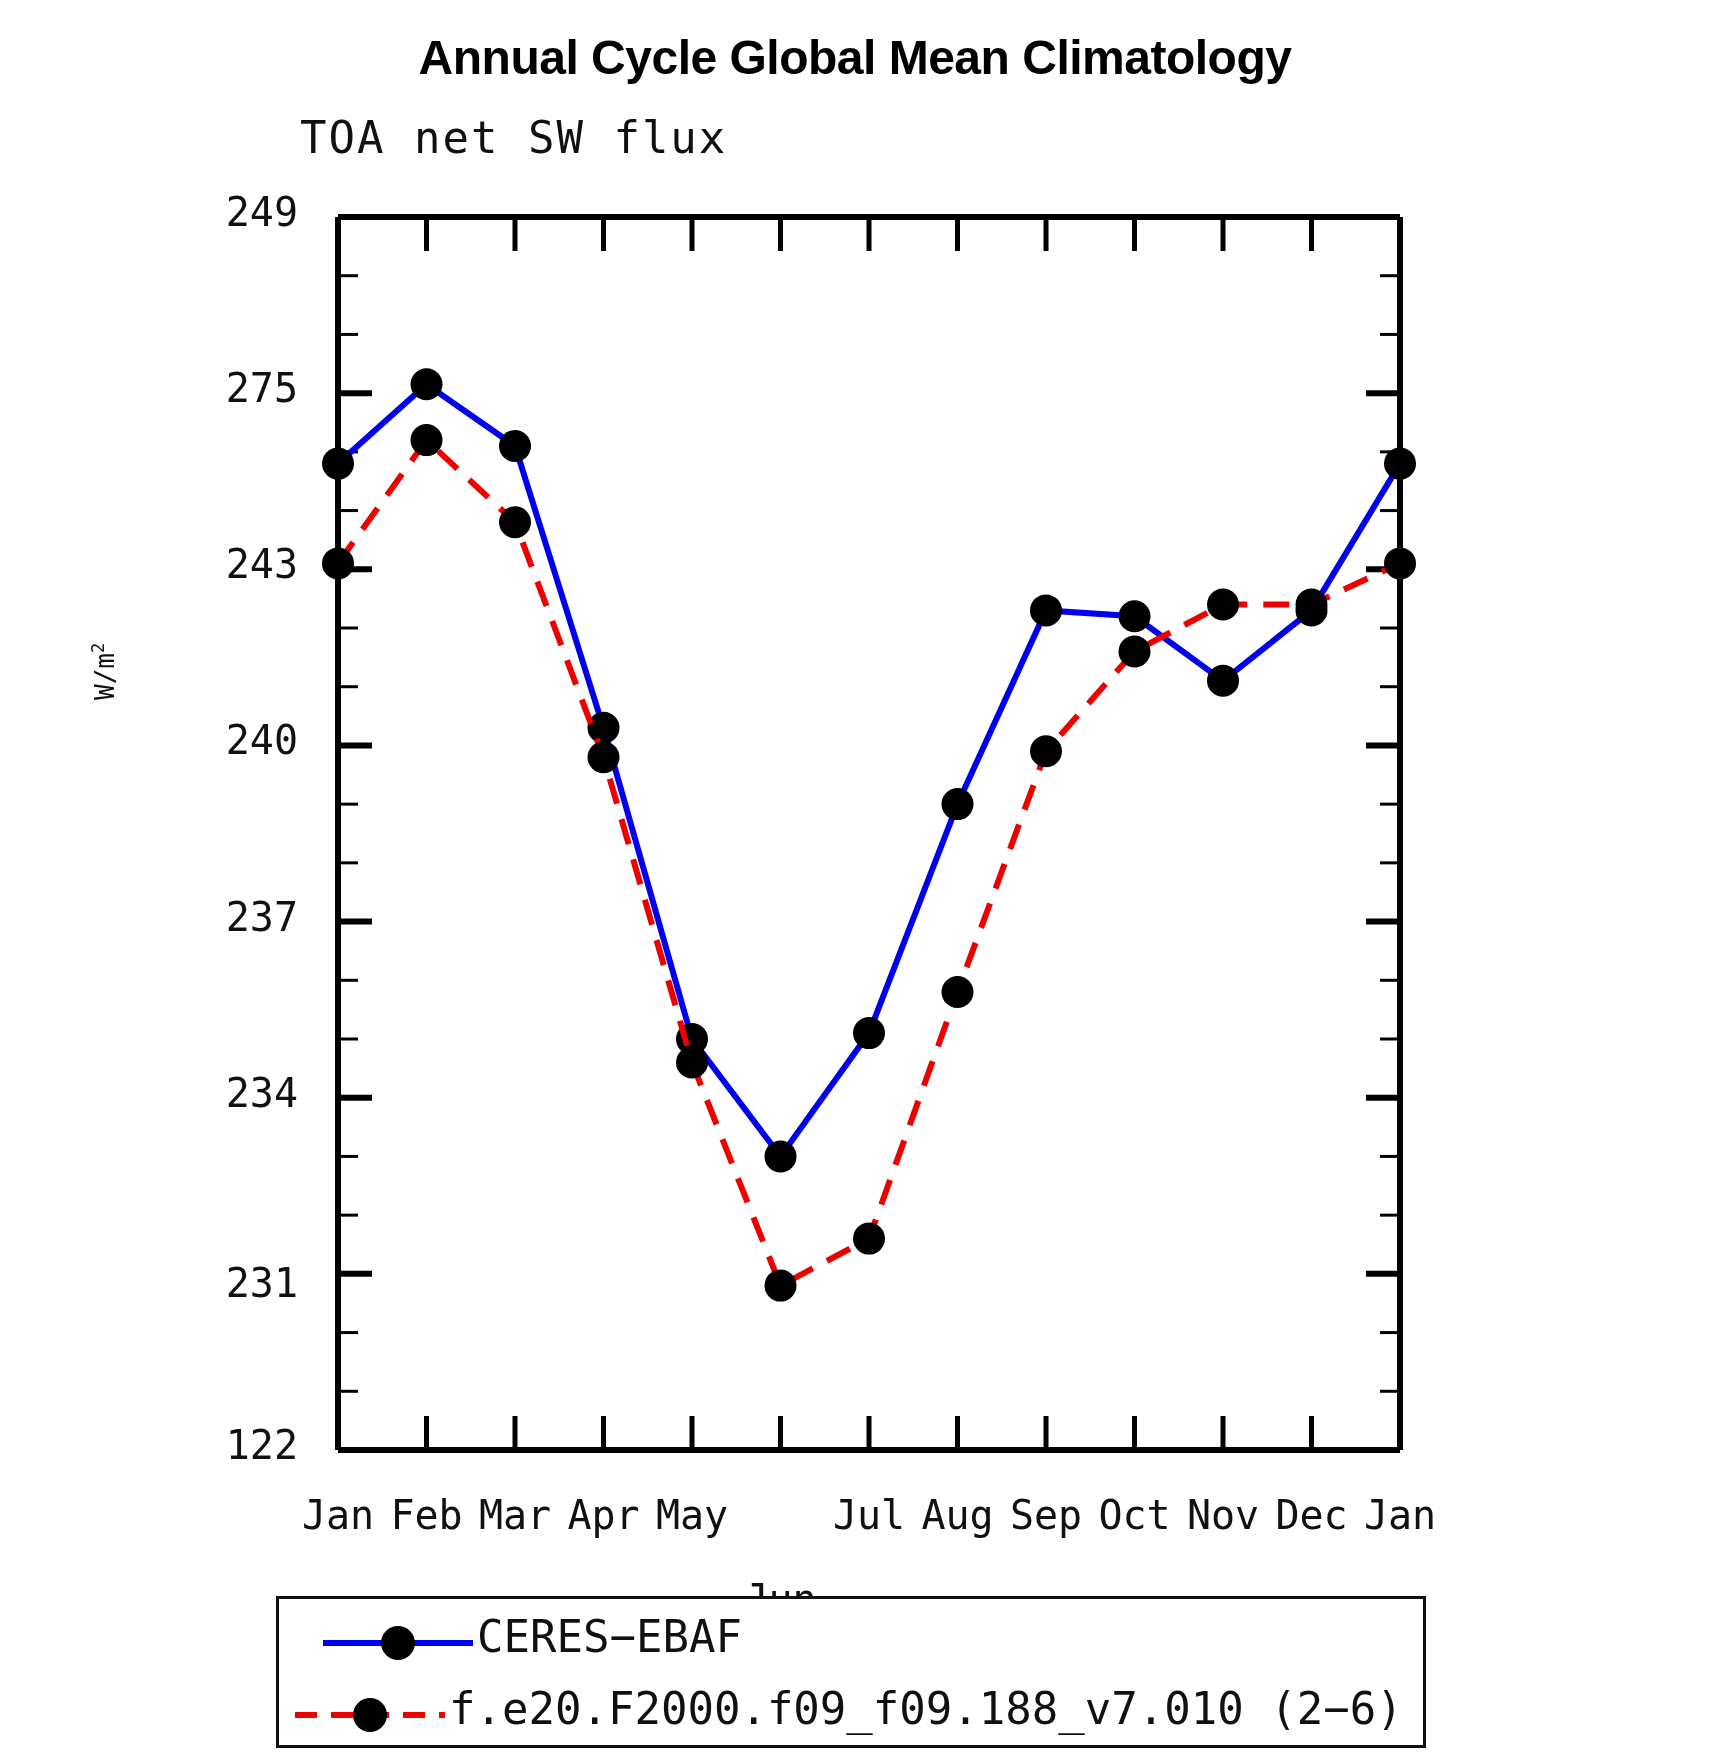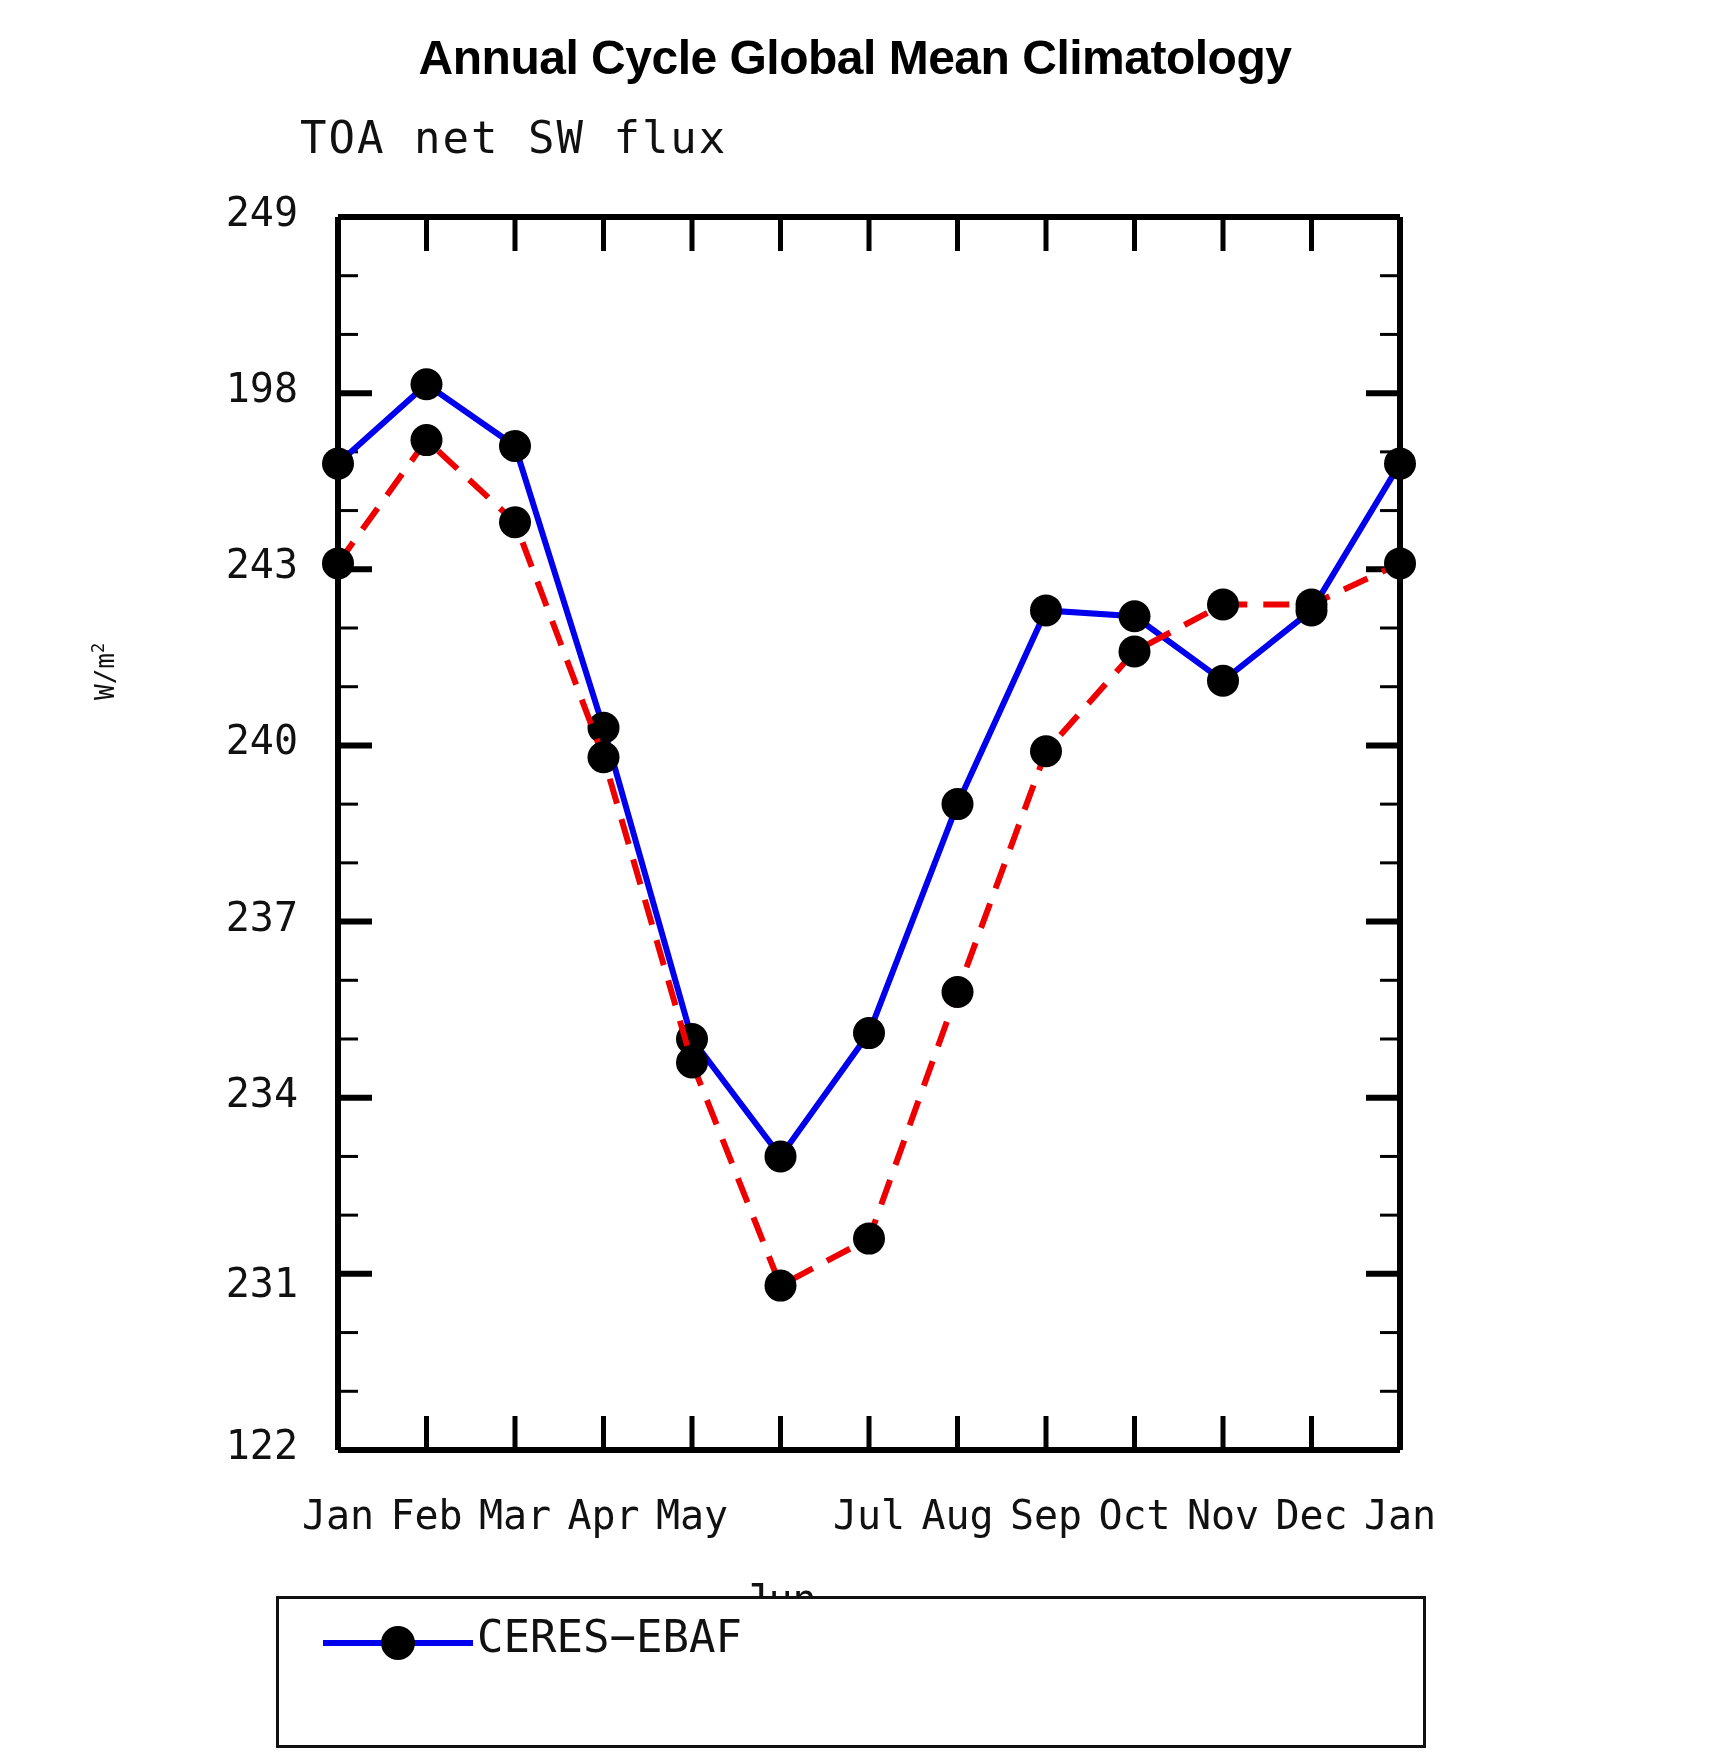--- a/index.html
+++ b/index.html
@@ -164,21 +164,21 @@
       <circle cx="957.5" cy="992.0" r="16" fill="#000"></circle>
       <circle cx="1046.0" cy="751.3" r="16" fill="#000"></circle>
       <circle cx="1134.5" cy="651.5" r="16" fill="#000"></circle>
       <circle cx="1223.0" cy="604.5" r="16" fill="#000"></circle>
       <circle cx="1311.5" cy="604.5" r="16" fill="#000"></circle>
       <circle cx="1400.0" cy="563.4" r="16" fill="#000"></circle>
     </svg>
 
   <div id="ytick-labels">
       <div class="ytick-label" style="left: 178px; top: 189px;">249</div>
-      <div class="ytick-label" style="left: 178px; top: 365.143px;">198</div>
+      <div class="ytick-label" style="left: 178px; top: 365.143px;">275</div>
       <div class="ytick-label" style="left: 178px; top: 541.286px;">243</div>
       <div class="ytick-label" style="left: 178px; top: 717.429px;">240</div>
       <div class="ytick-label" style="left: 178px; top: 893.571px;">237</div>
       <div class="ytick-label" style="left: 178px; top: 1069.71px;">234</div>
       <div class="ytick-label" style="left: 178px; top: 1220px; margin-top: 40px;">231</div>
       <div class="ytick-label" style="left: 178px; top: 1422px;">122</div>
     </div>
   <div id="xtick-labels">
       <div class="xtick-label" style="left: 278px; width: 120px; top: 1492px;">Jan</div>
       <div class="xtick-label" style="left: 366.5px; width: 120px; top: 1492px;">Feb</div>
@@ -196,15 +196,22 @@
     </div>
 
   <div class="legend-box">
     <div class="legend-row r1">
       <svg class="legend-swatch" viewBox="0 0 150 60">
         <line x1="0" y1="30" x2="150" y2="30" stroke="#0000ee" stroke-width="6"></line>
         <circle cx="75" cy="30" r="17" fill="#000"></circle>
       </svg>
       <div class="legend-text">CERES−EBAF</div>
     </div>
+    <div class="legend-row r2">
+      <svg class="legend-swatch" viewBox="0 0 150 60">
+        <line x1="0" y1="30" x2="150" y2="30" stroke="#ee0000" stroke-width="6" stroke-dasharray="22,14"></line>
+        <circle cx="75" cy="30" r="17" fill="#000"></circle>
+      </svg>
+      <div class="legend-text">f.e20.F2000.f09_f09.188_v7.010 (2−6)</div>
+    </div>
   </div>
 
 </div>
 
 </body></html>

